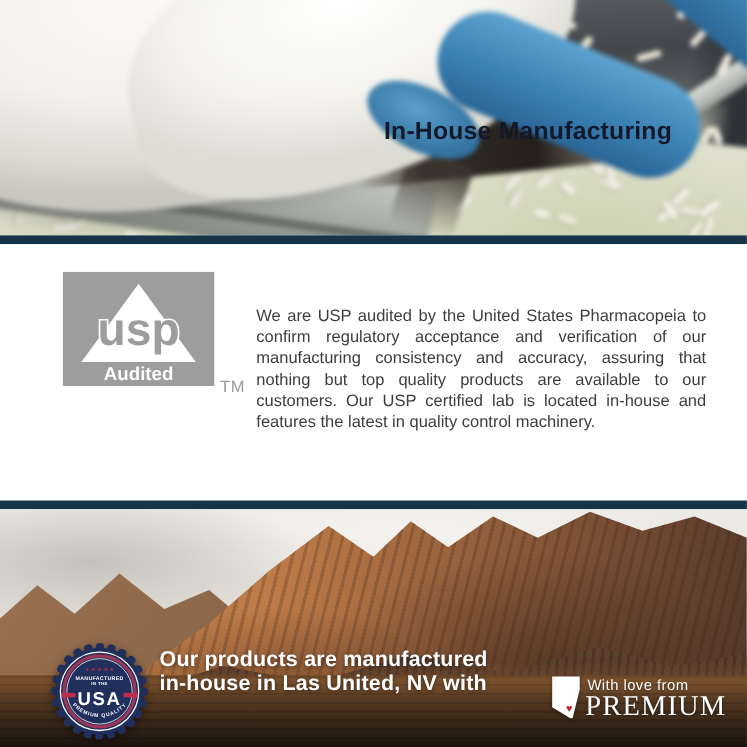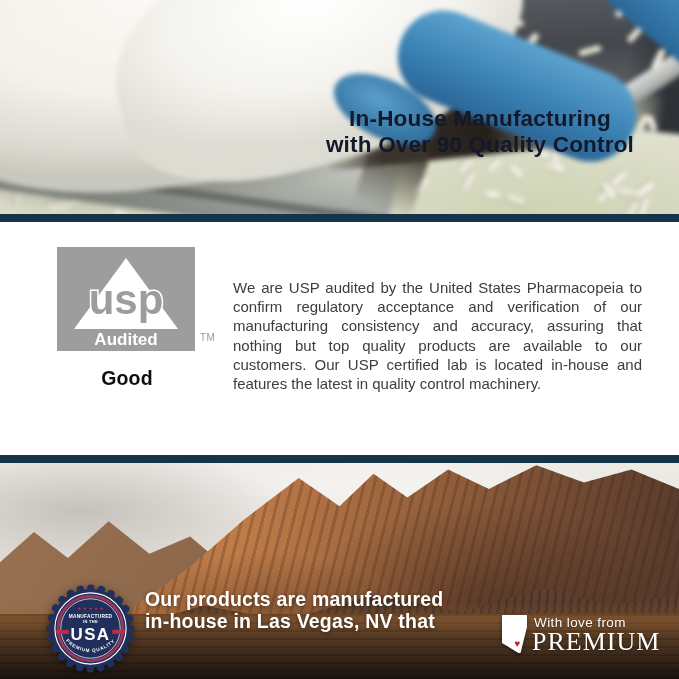--- a/index.html
+++ b/index.html
@@ -47,21 +47,21 @@
     font-weight:800;font-size:22.5px;line-height:26px;color:#13182a;letter-spacing:.2px;}
   .top-heading span{display:block;}
 
   .bar{position:absolute;left:0;width:679px;height:8px;background:#153449;}
   .bar-top{top:214px;}
   .bar-bottom{top:455px;}
 
   
   .mid{position:absolute;left:0;top:222px;width:679px;height:233px;background:#ffffff;}
   .usp-logo{position:absolute;left:57px;top:25px;width:138px;height:104px;}
-  .tm-mark{position:absolute;left:200px;top:110px;font-size:10px;color:#9a9a9a;letter-spacing:.5px;}
+  .tm-mark{position:absolute;left:200px;top:121px;font-size:15px;color:#9a9a9a;letter-spacing:.5px;}
   .gmp{position:absolute;left:22px;top:146px;width:210px;text-align:center;
     font-weight:700;font-size:19.5px;line-height:21.5px;color:#0e0e0e;letter-spacing:.2px;}
   .gmp span{display:block;}
   .usp-paragraph{position:absolute;left:233px;top:56px;width:409px;
     font-size:15px;line-height:19.2px;color:#3d3d3d;text-align:justify;}
 
   
   .photo-bottom{position:absolute;left:0;top:463px;width:679px;height:216px;overflow:hidden;background:#e9e7e2;}
   .sky{position:absolute;inset:0;background:
       radial-gradient(300px 90px at 12% 22%, rgba(168,162,158,.55), transparent 70%),
@@ -231,36 +231,34 @@
       <div class="tool"></div>
       <div class="tool2"></div>
       <div class="sleeve"></div>
       <div class="sleeve2"></div>
       <div class="glove-arm"></div>
       <div class="glove-hand"></div>
       <div class="glove-finger"></div>
     </div>
     <div class="top-heading">
       <span>In-House Manufacturing</span>
-      <span>with Over 90 Quality Control</span>
     </div>
   </div>
 
   <div class="bar bar-top"></div>
 
   <div class="mid">
     <svg class="usp-logo" viewBox="0 0 138 104">
       <rect x="0" y="0" width="138" height="104" fill="#9d9d9d"></rect>
       <path d="M69 11 L121 82 L17 82 Z" fill="#ffffff"></path>
       <text x="69" y="67" text-anchor="middle" font-family="Liberation Sans, sans-serif" font-size="42" font-weight="bold" fill="#9d9d9d" stroke="#ffffff" stroke-width="3" paint-order="stroke">usp</text>
       <text x="69" y="98" text-anchor="middle" font-family="Liberation Sans, sans-serif" font-size="17" font-weight="bold" fill="#ffffff">Audited</text>
     </svg>
     <div class="tm-mark">TM</div>
     <div class="gmp">
-      <span>Good</span>
     </div>
     <div class="usp-paragraph">We are USP audited by the United States Pharmacopeia to confirm regulatory acceptance and verification of our manufacturing consistency and accuracy, assuring that nothing but top quality products are available to our customers. Our USP certified lab is located in-house and features the latest in quality control machinery.</div>
   </div>
 
   <div class="bar bar-bottom"></div>
 
   <div class="photo-bottom">
     <div class="sky"></div>
     <div class="range-far"></div>
     <div class="range-main"></div>
@@ -284,21 +282,21 @@
     <defs>
         <path id="arcBottom" d="M 20 61 A 37 37 0 0 0 80 61" fill="none"></path>
       </defs>
     <text font-family="Liberation Sans, sans-serif" font-size="5.2" font-weight="bold" fill="#ffffff" letter-spacing="0.9">
       <textPath href="#arcBottom" startOffset="50%" text-anchor="middle">PREMIUM QUALITY</textPath>
     </text>
   </svg>
 
   <div class="manu-text">
     <span>Our products are manufactured</span>
-    <span>in-house in Las Vegas, NV that</span>
+    <span>in-house in Las United, NV with</span>
   </div>
 
   <div class="nevada-group">
     <svg class="nevada-shape" viewBox="0 0 27 40">
       <polygon points="1,1 26,1 26,13 19.5,39 17.5,39 1,29" fill="#ffffff"></polygon>
       <text x="16.5" y="33" text-anchor="middle" font-size="10" fill="#c4232e">♥</text>
     </svg>
     <div class="nevada-tagline">With love from</div>
     <div class="nevada-word">PREMIUM</div>
   </div>

